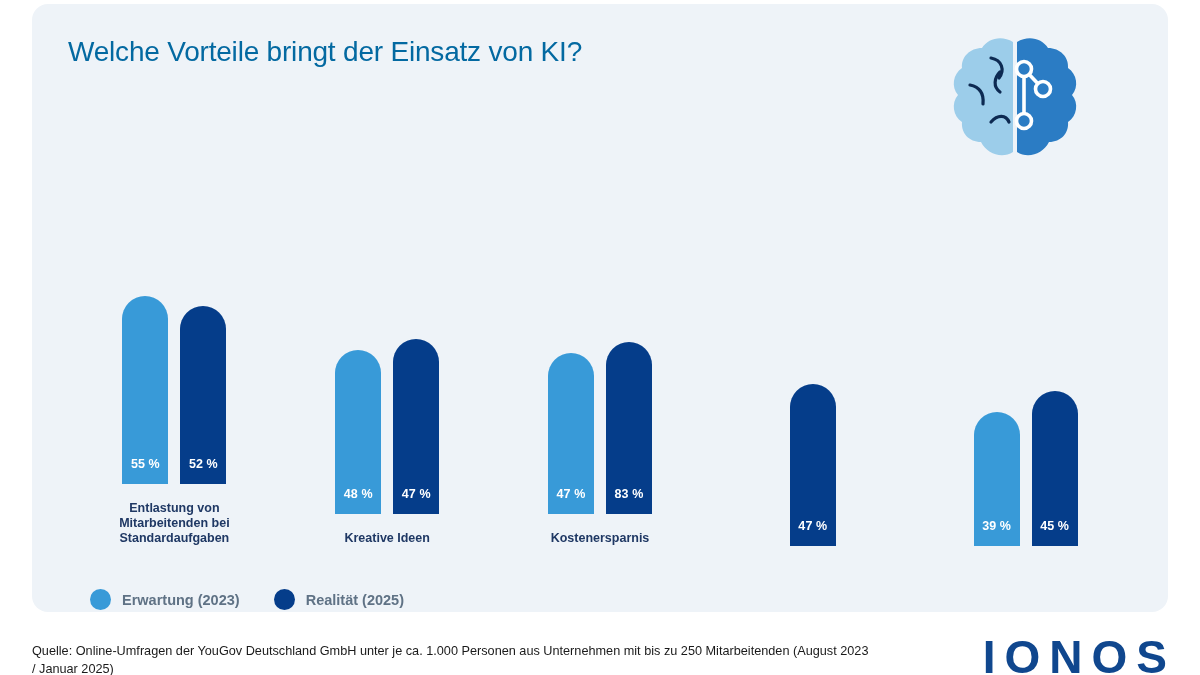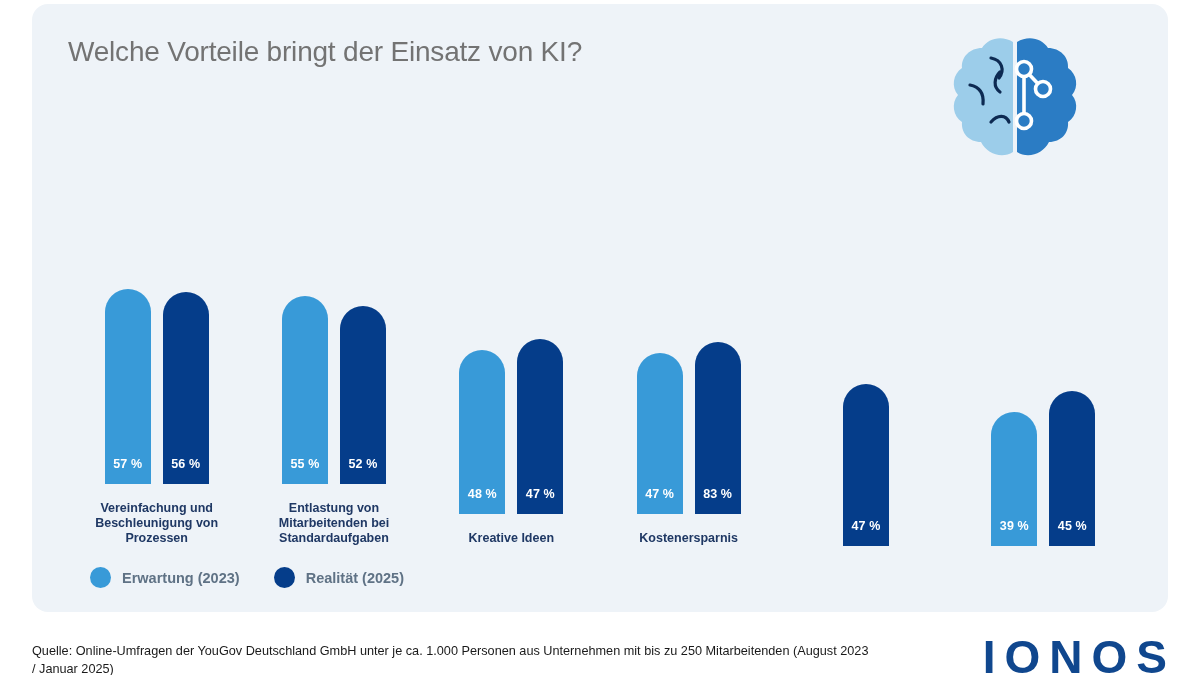--- a/index.html
+++ b/index.html
@@ -19,21 +19,21 @@
     background: #eef3f8;
     border-radius: 16px;
   }
 
   
   .chart-title {
     position: absolute;
     left: 36px; top: 32px;
     font-size: 28px;
     font-weight: 400;
-    color: #737373;
+    color: #0369a1;
     letter-spacing: -0.2px;
     white-space: nowrap;
   }
 
   
   .brain-icon {
     position: absolute;
     right: 88px; top: 28px;
     width: 130px; height: 136px;
   }
@@ -86,21 +86,21 @@
     font-weight: 700;
     line-height: 15px;
     color: #1f3864;
     text-align: center;
     white-space: pre-line;
   }
 
   
   .legend {
     position: absolute;
-    left: 58px; top: 563px;
+    left: 58px; top: 585px;
     display: flex;
     align-items: center;
     gap: 34px;
   }
   .legend-item { display: flex; align-items: center; gap: 11px; }
   .legend-dot { width: 21px; height: 21px; border-radius: 50%; }
   .legend-dot.expect { background: #389ad8; }
   .legend-dot.real   { background: #053d8a; }
   .legend-label {
     font-size: 14.5px;
@@ -156,33 +156,20 @@
         <line x1="74" y1="37" x2="74" y2="89" stroke="#ffffff" stroke-width="3.6" stroke-linecap="round"></line>
         <line x1="74" y1="37" x2="93" y2="57" stroke="#ffffff" stroke-width="3.6" stroke-linecap="round"></line>
         <circle cx="74" cy="37" r="7.5" fill="#2b7cc4" stroke="#ffffff" stroke-width="3.6"></circle>
         <circle cx="93" cy="57" r="7.5" fill="#2b7cc4" stroke="#ffffff" stroke-width="3.6"></circle>
         <circle cx="74" cy="89" r="7.5" fill="#2b7cc4" stroke="#ffffff" stroke-width="3.6"></circle>
       </svg>
     </div>
 
     <div class="plot">
 
-      <div class="group">
-        <div class="bars">
-          <div class="bar expect" style="height:195px">
-            <span class="bar-value">57 %</span>
-          </div>
-          <div class="bar real" style="height:192px">
-            <span class="bar-value">56 %</span>
-          </div>
-        </div>
-        <div class="cat-label">Vereinfachung und
-Beschleunigung von
-Prozessen</div>
-      </div>
 
       <div class="group">
         <div class="bars">
           <div class="bar expect" style="height:188px">
             <span class="bar-value">55 %</span>
           </div>
           <div class="bar real" style="height:178px">
             <span class="bar-value">52 %</span>
           </div>
         </div>

